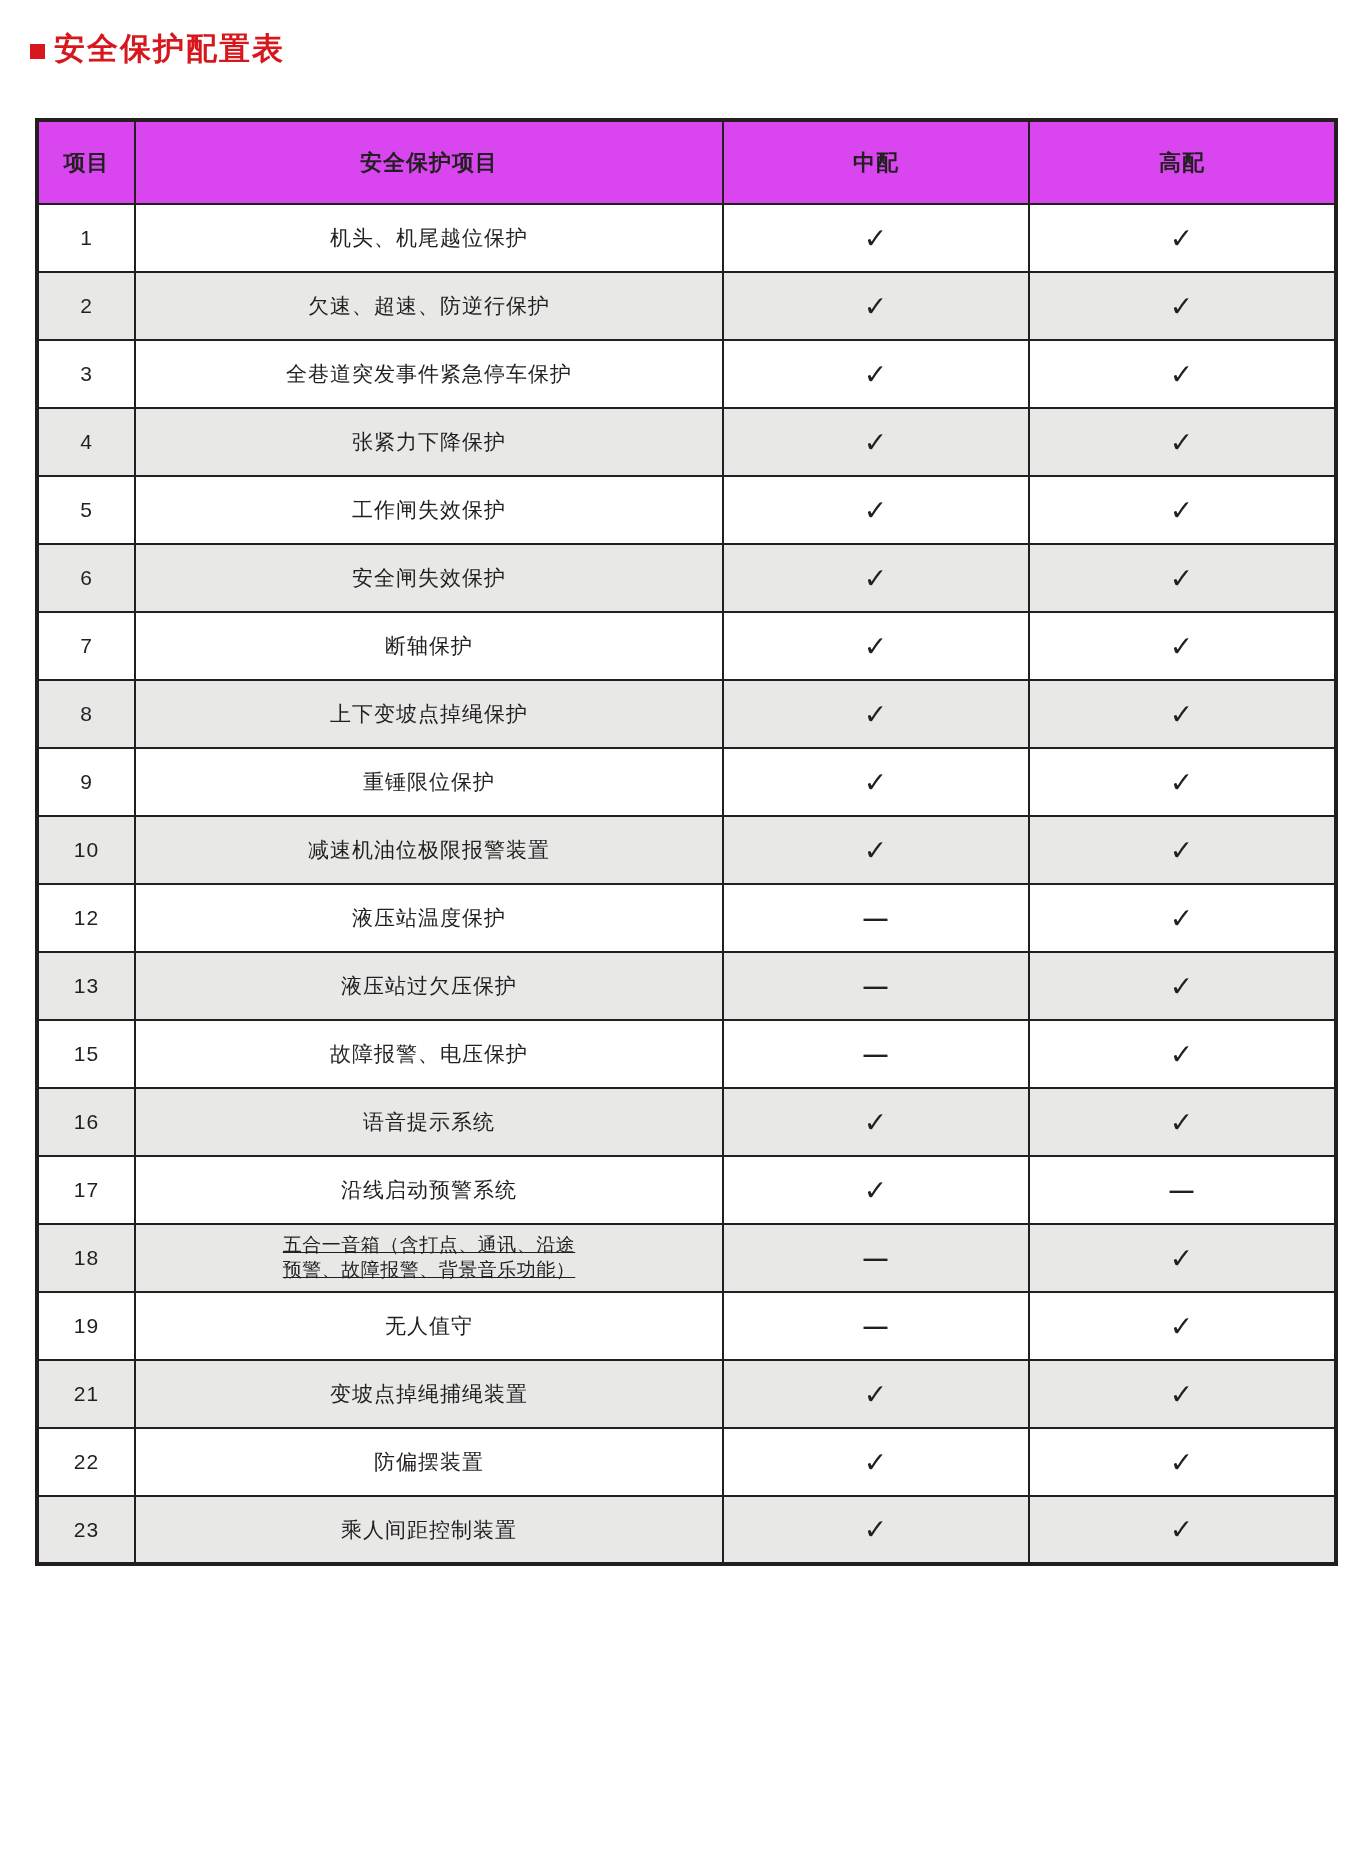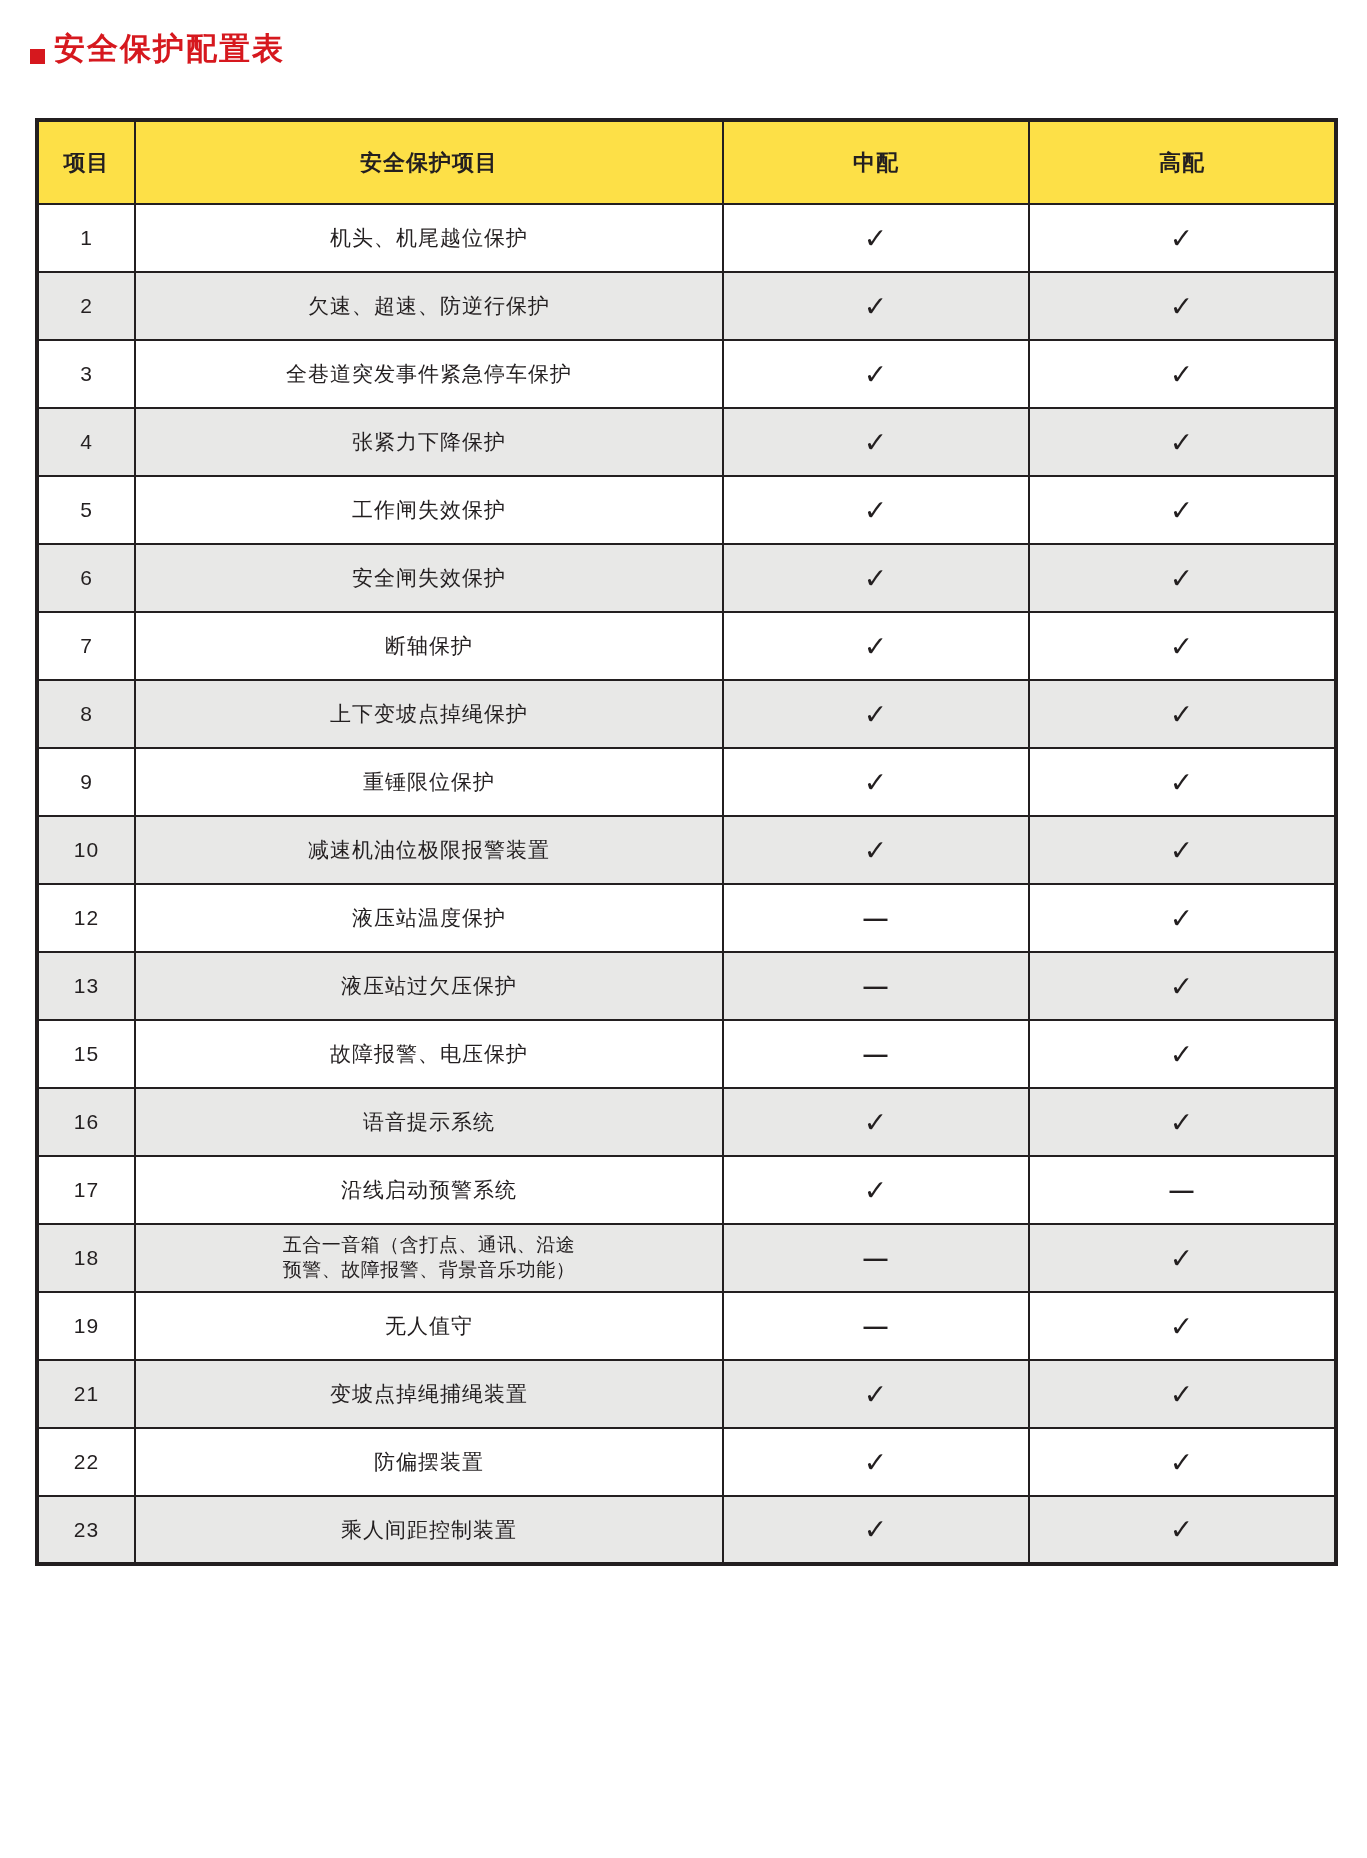--- a/index.html
+++ b/index.html
@@ -10,21 +10,21 @@
     font-family: "Liberation Sans", "DejaVu Sans", sans-serif;
     color: #231f20;
     position: relative;
   }
   
   .title-row {
     position: absolute;
     top: 33px;
     left: 30px;
     display: flex;
-    align-items: flex-end;
+    align-items: center;
   }
   .title-bullet {
     width: 15px;
     height: 15px;
     background: #d6181e;
     margin-right: 9px;
     margin-top: 6px;
     flex: 0 0 auto;
   }
   .page-title {
@@ -49,38 +49,38 @@
   .spec-table col.c-mid  { width: 306px; }
   .spec-table col.c-high { width: 307px; }
 
   .spec-table th, .spec-table td {
     border: 2px solid #231f20;
     text-align: center;
     vertical-align: middle;
     overflow: hidden;
   }
   .spec-table thead th {
-    background: #fde047;
+    background: #d946ef;
     height: 84px;
     font-size: 22px;
     font-weight: 700;
     letter-spacing: 1px;
   }
   .spec-table tbody td {
     height: 68px;
     font-size: 21px;
     font-weight: 400;
     background: #ffffff;
     letter-spacing: 1px;
   }
   .spec-table tbody tr:nth-child(even) td {
     background: #e8e8e7;
   }
   .item-cell { white-space: pre-line; line-height: 1.3; }
-  .item-cell.two-line { font-size: 19px; letter-spacing: 0.5px; }
+  .item-cell.two-line { font-size: 19px; letter-spacing: 0.5px; text-decoration: underline; }
   .mark { display: inline-block; }
   .mark.check { font-size: 28px; font-weight: 400; }
   .mark.dash  { font-size: 24px; font-weight: 700; }
 </style>
 </head>
 <body>
 
 <div class="title-row">
   <span class="title-bullet"></span>
   <h1 class="page-title">安全保护配置表</h1>

